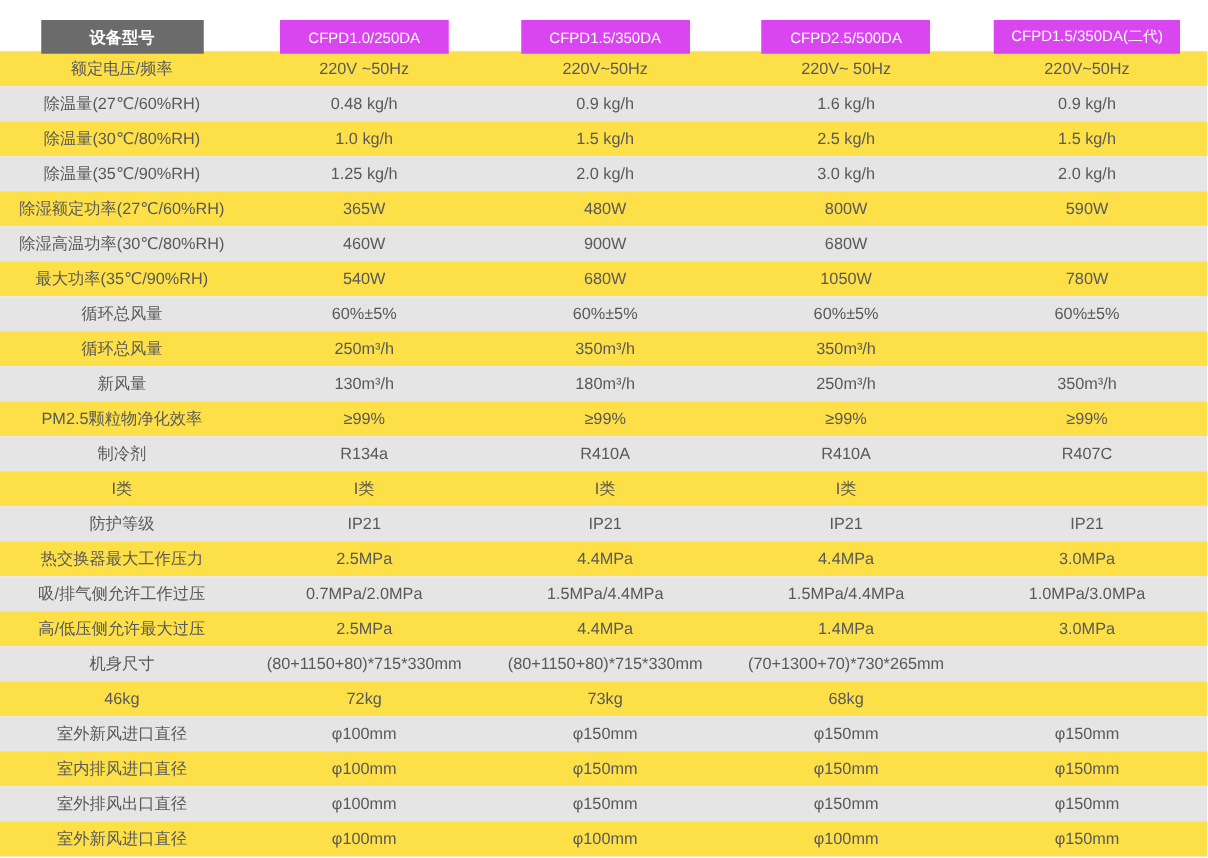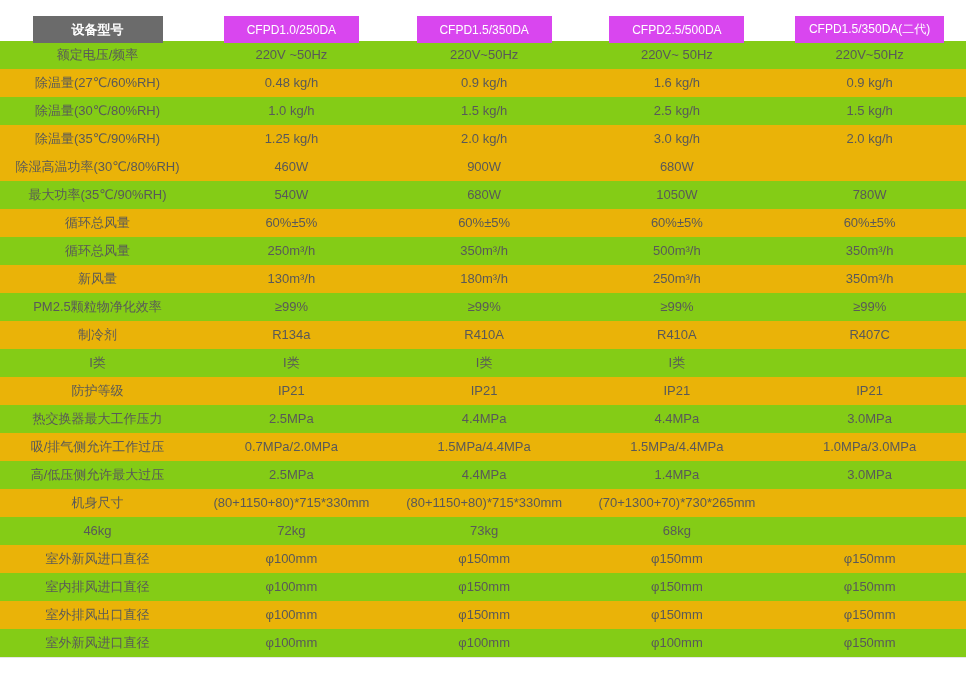--- a/index.html
+++ b/index.html
@@ -13,23 +13,23 @@
   }
   .spec-table {
     width: 966px;
     border-bottom: 1px solid #e6e6e6;
   }
   .row {
     display: grid;
     grid-template-columns: 195px repeat(4, 1fr);
     align-items: center;
     height: 28px;
-    background: #eab308;
-  }
-  .row.alt { background: #84cc16; }
+    background: #e5e5e5;
+  }
+  .row.alt { background: #fde047; }
   .cell {
     text-align: center;
     font-size: 13px;
     color: #595959;
     line-height: 28px;
     white-space: nowrap;
     overflow: hidden;
   }
   .header-row {
     display: grid;
@@ -112,20 +112,27 @@
         <div class="cell">2.5 kg/h</div>
         <div class="cell">1.5 kg/h</div>
       </div>
       <div class="row">
         <div class="cell">除温量(35℃/90%RH)</div>
         <div class="cell">1.25 kg/h</div>
         <div class="cell">2.0 kg/h</div>
         <div class="cell">3.0 kg/h</div>
         <div class="cell">2.0 kg/h</div>
       </div>
+      <div class="row alt">
+        <div class="cell">除湿额定功率(27℃/60%RH)</div>
+        <div class="cell">365W</div>
+        <div class="cell">480W</div>
+        <div class="cell">800W</div>
+        <div class="cell">590W</div>
+      </div>
       <div class="row">
         <div class="cell">除湿高温功率(30℃/80%RH)</div>
         <div class="cell">460W</div>
         <div class="cell">900W</div>
         <div class="cell">680W</div>
       </div>
       <div class="row alt">
         <div class="cell">最大功率(35℃/90%RH)</div>
         <div class="cell">540W</div>
         <div class="cell">680W</div>
@@ -136,21 +143,20 @@
         <div class="cell">循环总风量</div>
         <div class="cell">60%±5%</div>
         <div class="cell">60%±5%</div>
         <div class="cell">60%±5%</div>
         <div class="cell">60%±5%</div>
       </div>
       <div class="row alt">
         <div class="cell">循环总风量</div>
         <div class="cell">250m³/h</div>
         <div class="cell">350m³/h</div>
-        <div class="cell">500m³/h</div>
         <div class="cell">350m³/h</div>
       </div>
       <div class="row">
         <div class="cell">新风量</div>
         <div class="cell">130m³/h</div>
         <div class="cell">180m³/h</div>
         <div class="cell">250m³/h</div>
         <div class="cell">350m³/h</div>
       </div>
       <div class="row alt">

